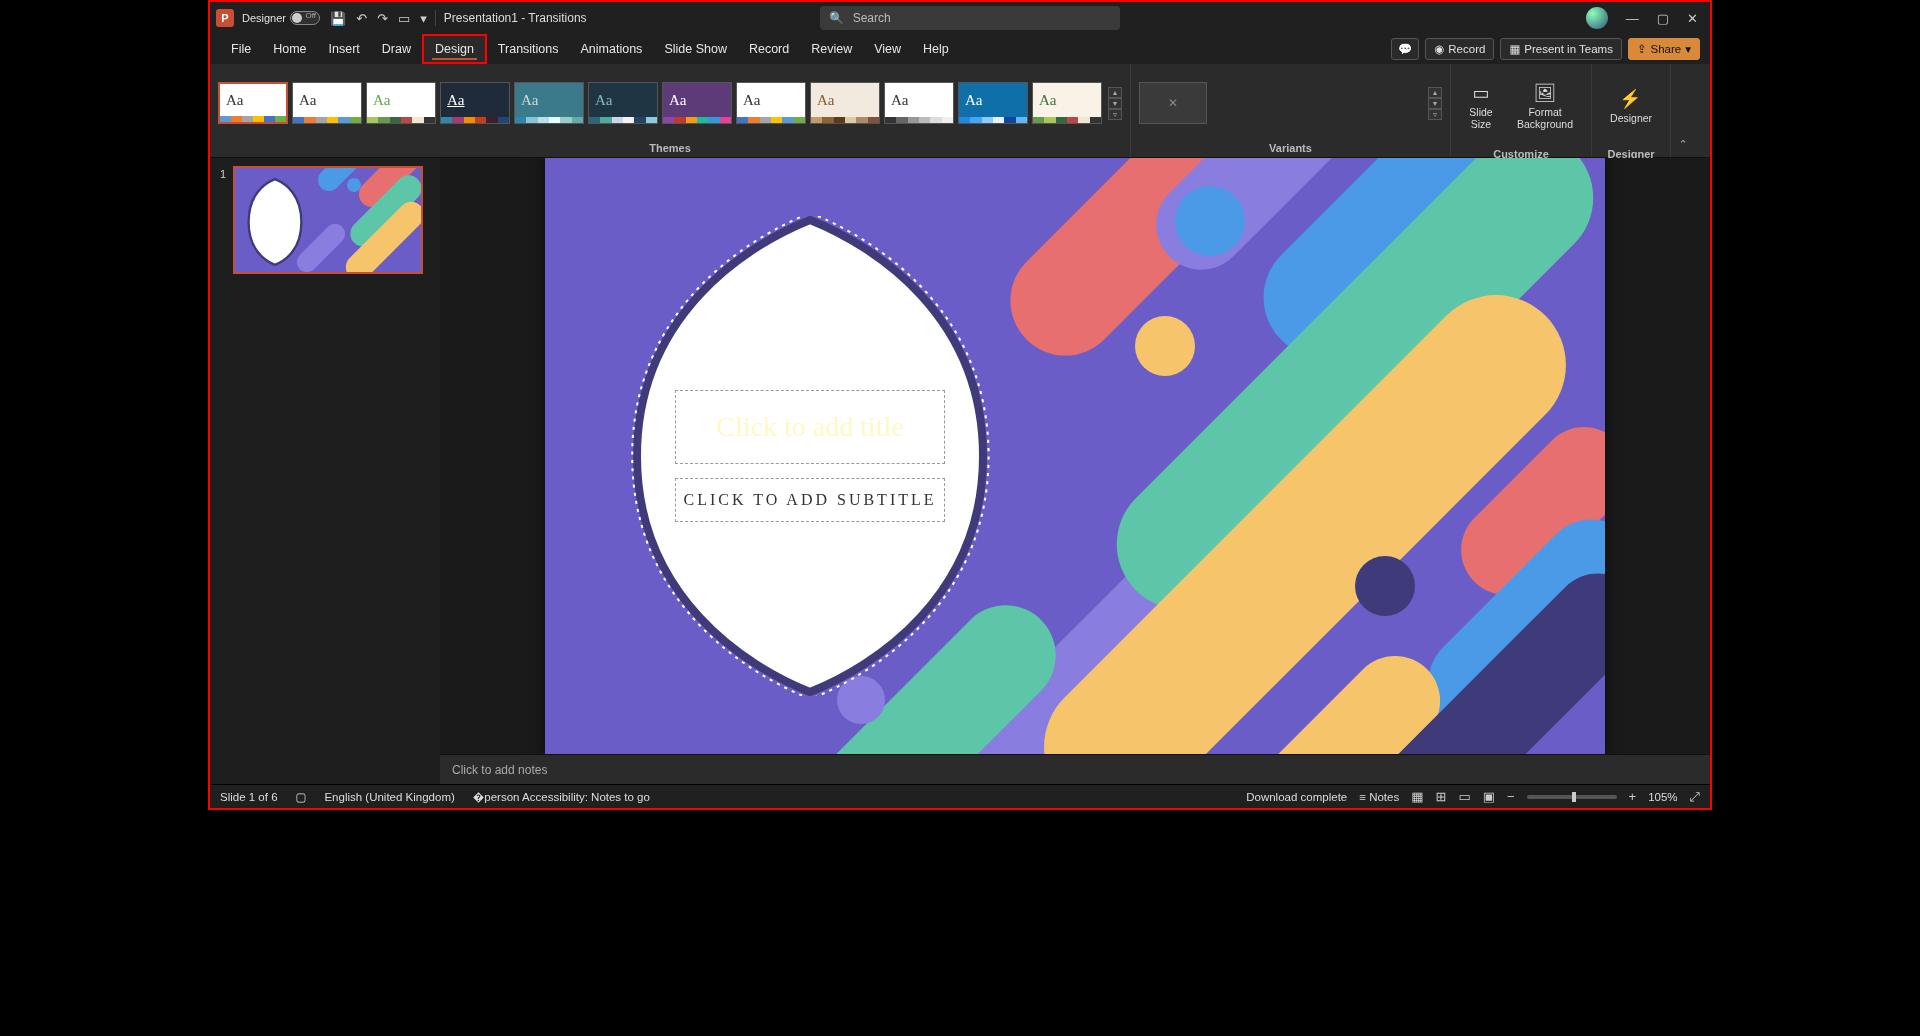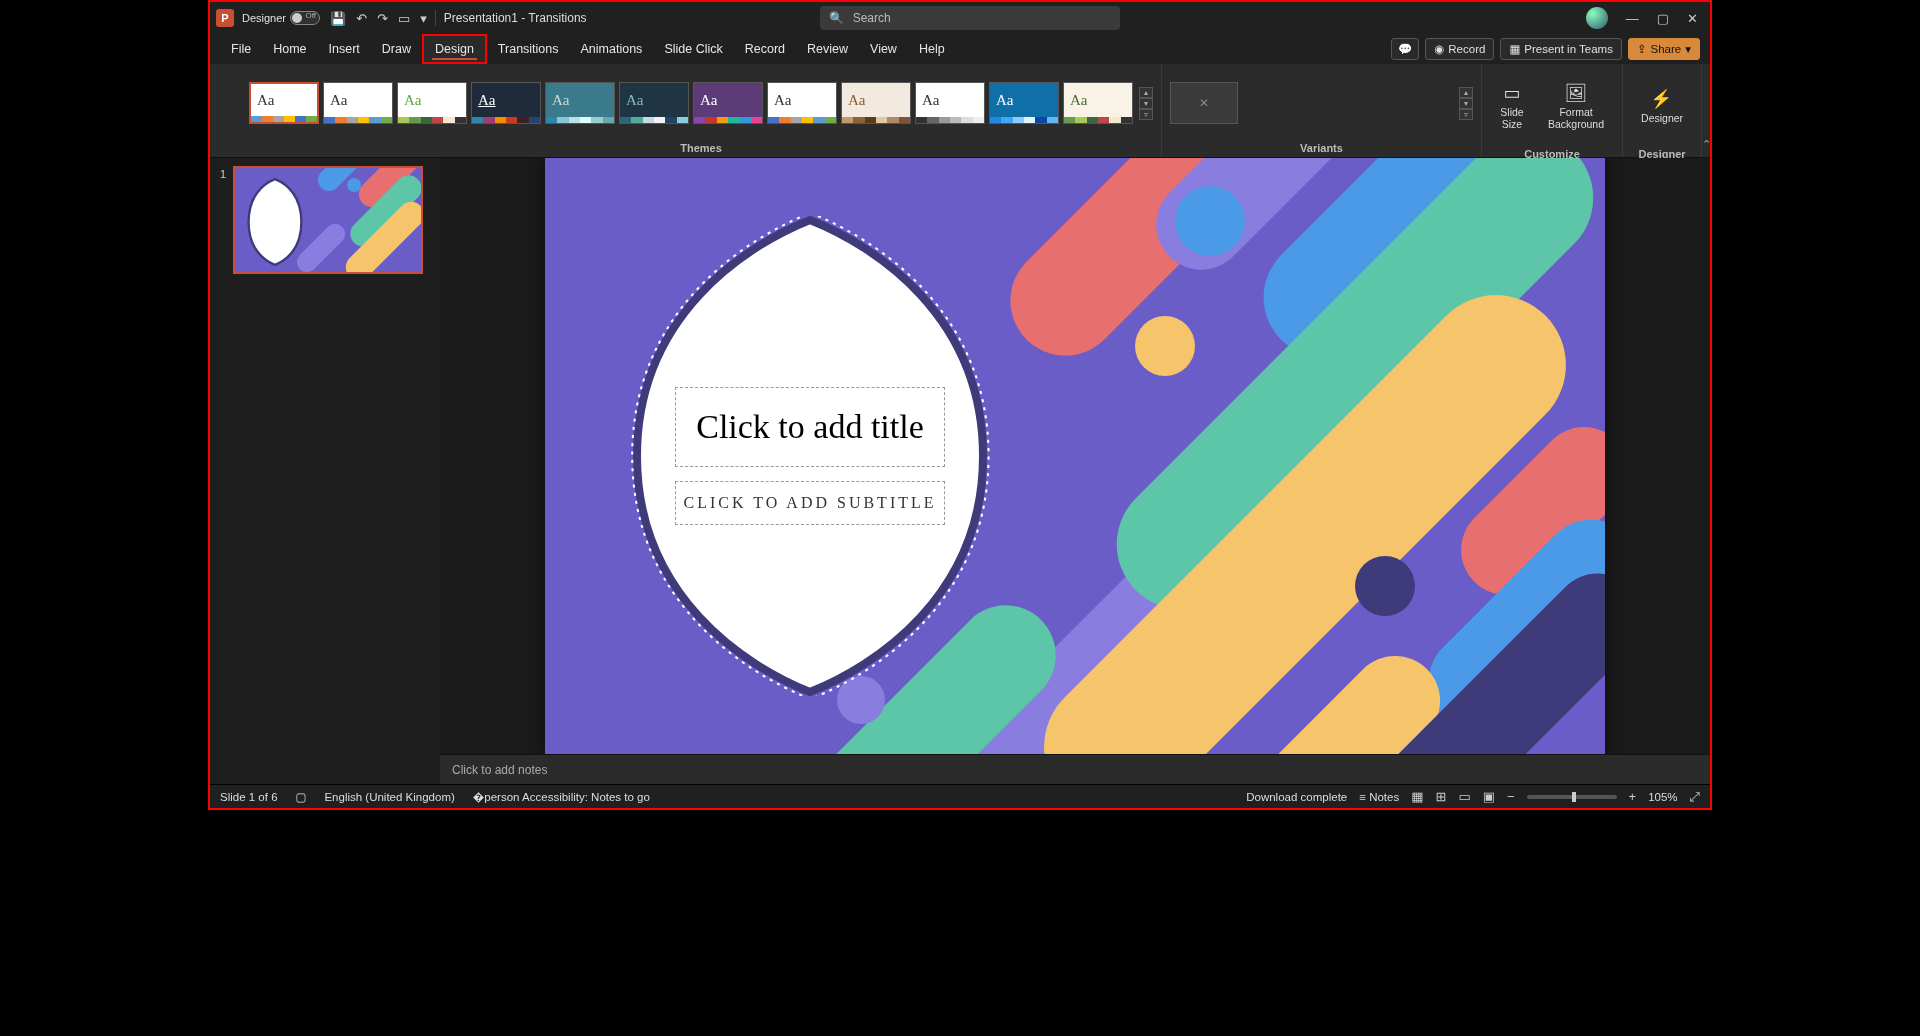--- a/index.html
+++ b/index.html
@@ -203,21 +203,21 @@
 }
 .frame-shape svg { width: 100%; height: 100%; }
 .frame-inner {
   position:absolute; inset: 0;
   display:flex; flex-direction:column; align-items:center; justify-content:center;
   padding: 60px 40px; text-align:center;
 }
 .title-ph {
   width: 270px; border: 1px dashed #999;
   font-family: Georgia, "Times New Roman", serif;
-  font-size: 34px; color: #000000; padding: 20px 6px;
+  font-size: 28px; color: #fef9c3; padding: 20px 6px;
 }
 .sub-ph {
   width: 270px; border: 1px dashed #999;
   font-family: Georgia, serif; letter-spacing: 3px;
   font-size: 16px; color:#333; padding: 12px 6px; margin-top: 14px;
   text-transform: uppercase;
 }
 
 
 .slide-thumb .mini-frame {
@@ -273,21 +273,21 @@
     <div class="tab active">
         <span>Design</span>
       </div>
     <div class="tab">
         <span>Transitions</span>
       </div>
     <div class="tab">
         <span>Animations</span>
       </div>
     <div class="tab">
-        <span>Slide Click</span>
+        <span>Slide Show</span>
       </div>
     <div class="tab">
         <span>Record</span>
       </div>
     <div class="tab">
         <span>Review</span>
       </div>
     <div class="tab">
         <span>View</span>
       </div>
@@ -296,21 +296,21 @@
       </div>
     <div class="ribbon-right">
       <div class="rbtn iconly">💬</div>
       <div class="rbtn">◉ <span>Record</span></div>
       <div class="rbtn">▦ <span>Present in Teams</span></div>
       <div class="rbtn share">⇪ <span>Share</span> ▾</div>
     </div>
   </div>
 
   <div class="ribbon-body">
-    <div class="ribbon-group" style="flex:0 0 895px;padding-left:31px;">
+    <div class="ribbon-group" style="flex:0 0 895px;">
       <div class="group-content" id="themes-gallery">
           <div class="theme-thumb sel">
             <div class="theme-body" style="background: rgb(255, 255, 255); color: rgb(51, 51, 51);">Aa</div>
             <div class="theme-strip">
               <span style="background: rgb(91, 155, 213);"></span>
               <span style="background: rgb(237, 125, 49);"></span>
               <span style="background: rgb(165, 165, 165);"></span>
               <span style="background: rgb(255, 192, 0);"></span>
               <span style="background: rgb(68, 114, 196);"></span>
               <span style="background: rgb(112, 173, 71);"></span>

